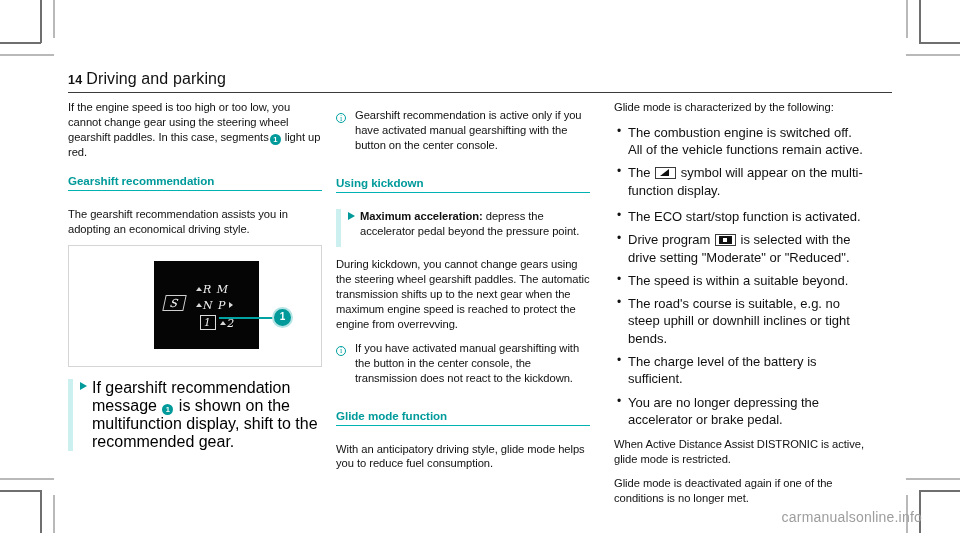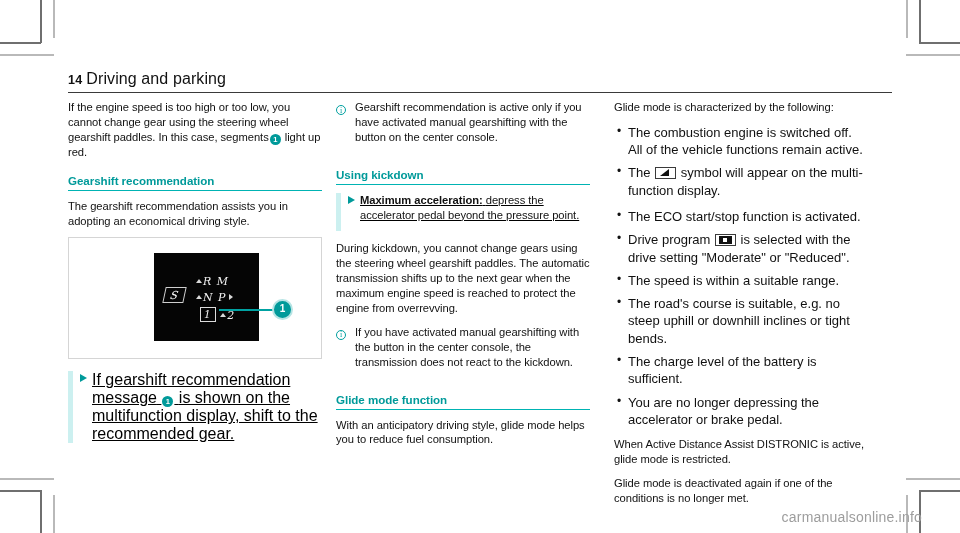--- a/index.html
+++ b/index.html
@@ -61,29 +61,29 @@
     color: #111;
     letter-spacing: -0.05px;
   }
 
   
   .sec-head {
     color: #009a9a;
     font-size: 11.6px;
     font-weight: bold;
     padding-bottom: 3px;
-    margin: 14px 0 8px 0;
+    margin: 14px 0 16px 0;
     border-bottom: 1.6px solid #00b3b3;
     letter-spacing: -0.05px;
   }
 
   
   .note {
     display: flex;
-    margin: 0 0 10px 0;
+    margin: 8px 0 10px 0;
   }
   .note .icon {
     flex: 0 0 auto;
     width: 15px;
     margin-right: 4px;
     padding-top: 1px;
   }
   .i-circle {
     display: inline-block;
     width: 10px; height: 10px;
@@ -101,21 +101,20 @@
     color: #00a0a0;
     font-family: "Liberation Serif", serif;
   }
   .note .body { flex: 1 1 auto; }
 
   
   .step {
     display: flex;
     margin: 0 0 10px 0;
     position: relative;
-    text-decoration: underline;
   }
   .step .bar {
     flex: 0 0 auto;
     width: 5px;
     background: #ccf0f0;
     margin-right: 7px;
   }
   .step .tri {
     flex: 0 0 auto;
     width: 12px;
@@ -431,21 +430,21 @@
         <div class="bitem">
           <div class="dot">•</div>
           <div class="body">The ECO start/stop function is activated.</div>
         </div>
         <div class="bitem">
           <div class="dot">•</div>
           <div class="body"><span>Drive program</span> <span class="sym-drive"></span> <span>is selected with the drive setting "Moderate" or "Reduced".</span></div>
         </div>
         <div class="bitem">
           <div class="dot">•</div>
-          <div class="body">The speed is within a suitable range.</div>
+          <div class="body">The speed is within a suitable beyond.</div>
         </div>
         <div class="bitem">
           <div class="dot">•</div>
           <div class="body">The road's course is suitable, e.g. no steep uphill or downhill inclines or tight bends.</div>
         </div>
         <div class="bitem">
           <div class="dot">•</div>
           <div class="body">The charge level of the battery is sufficient.</div>
         </div>
         <div class="bitem">

